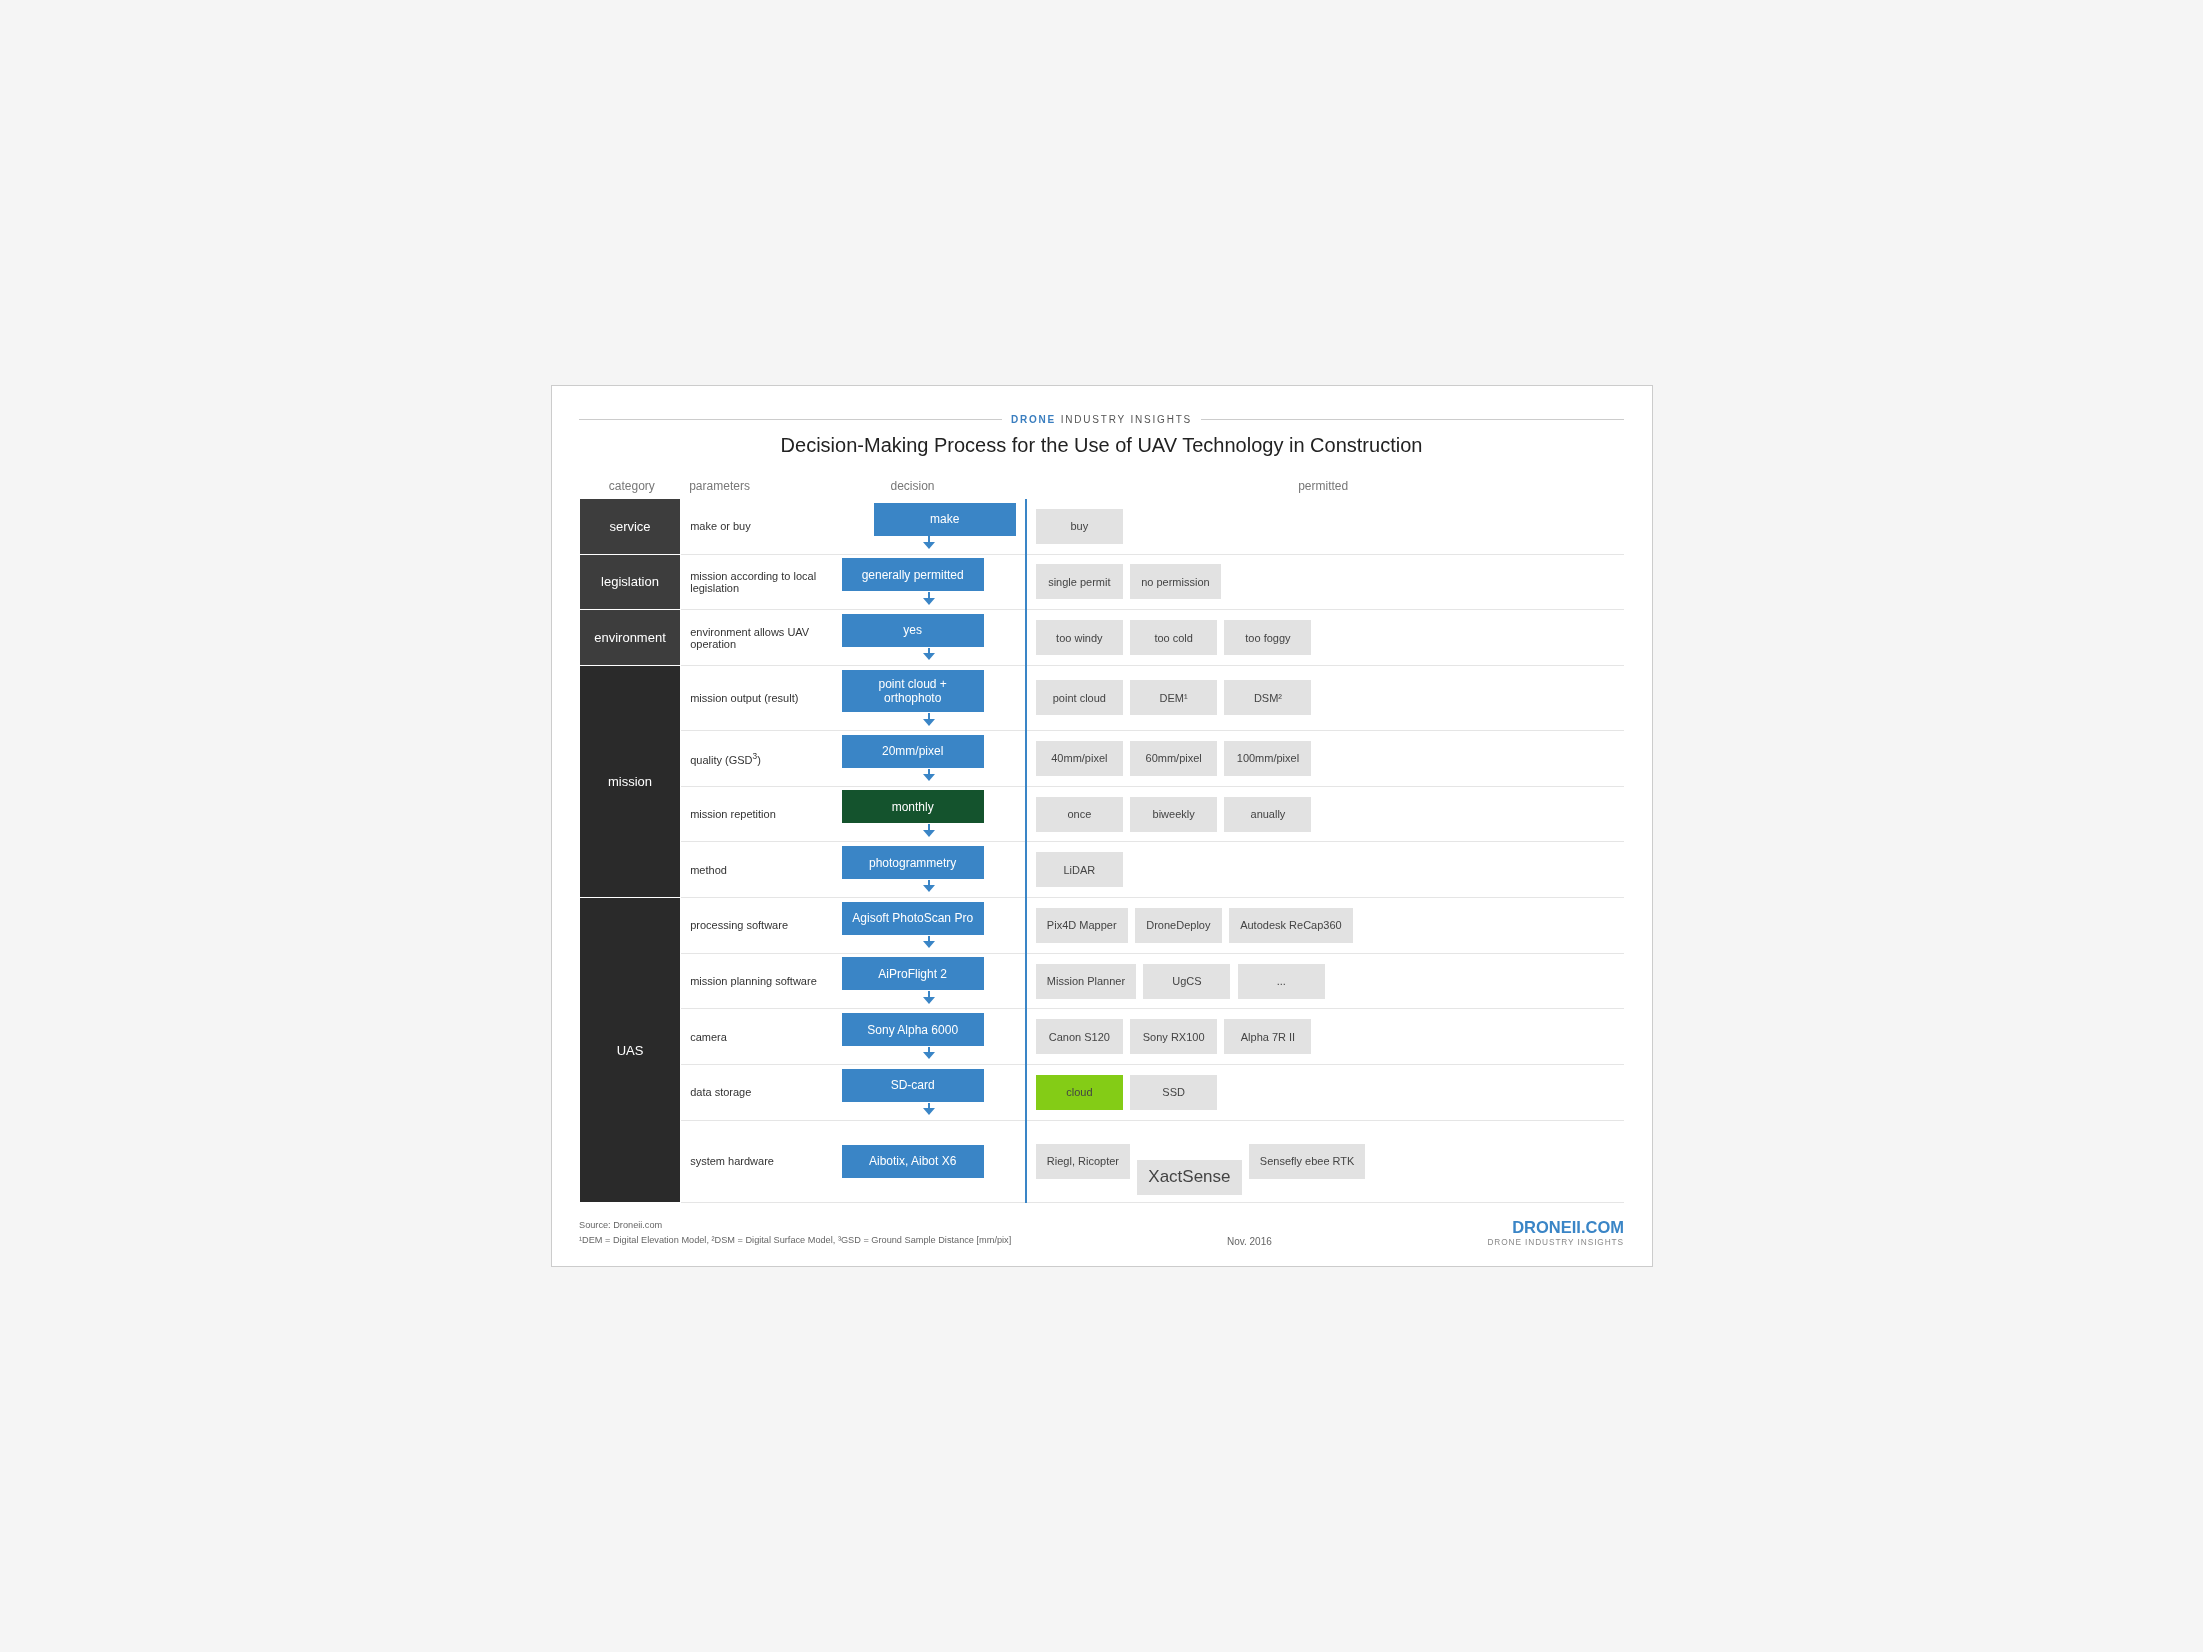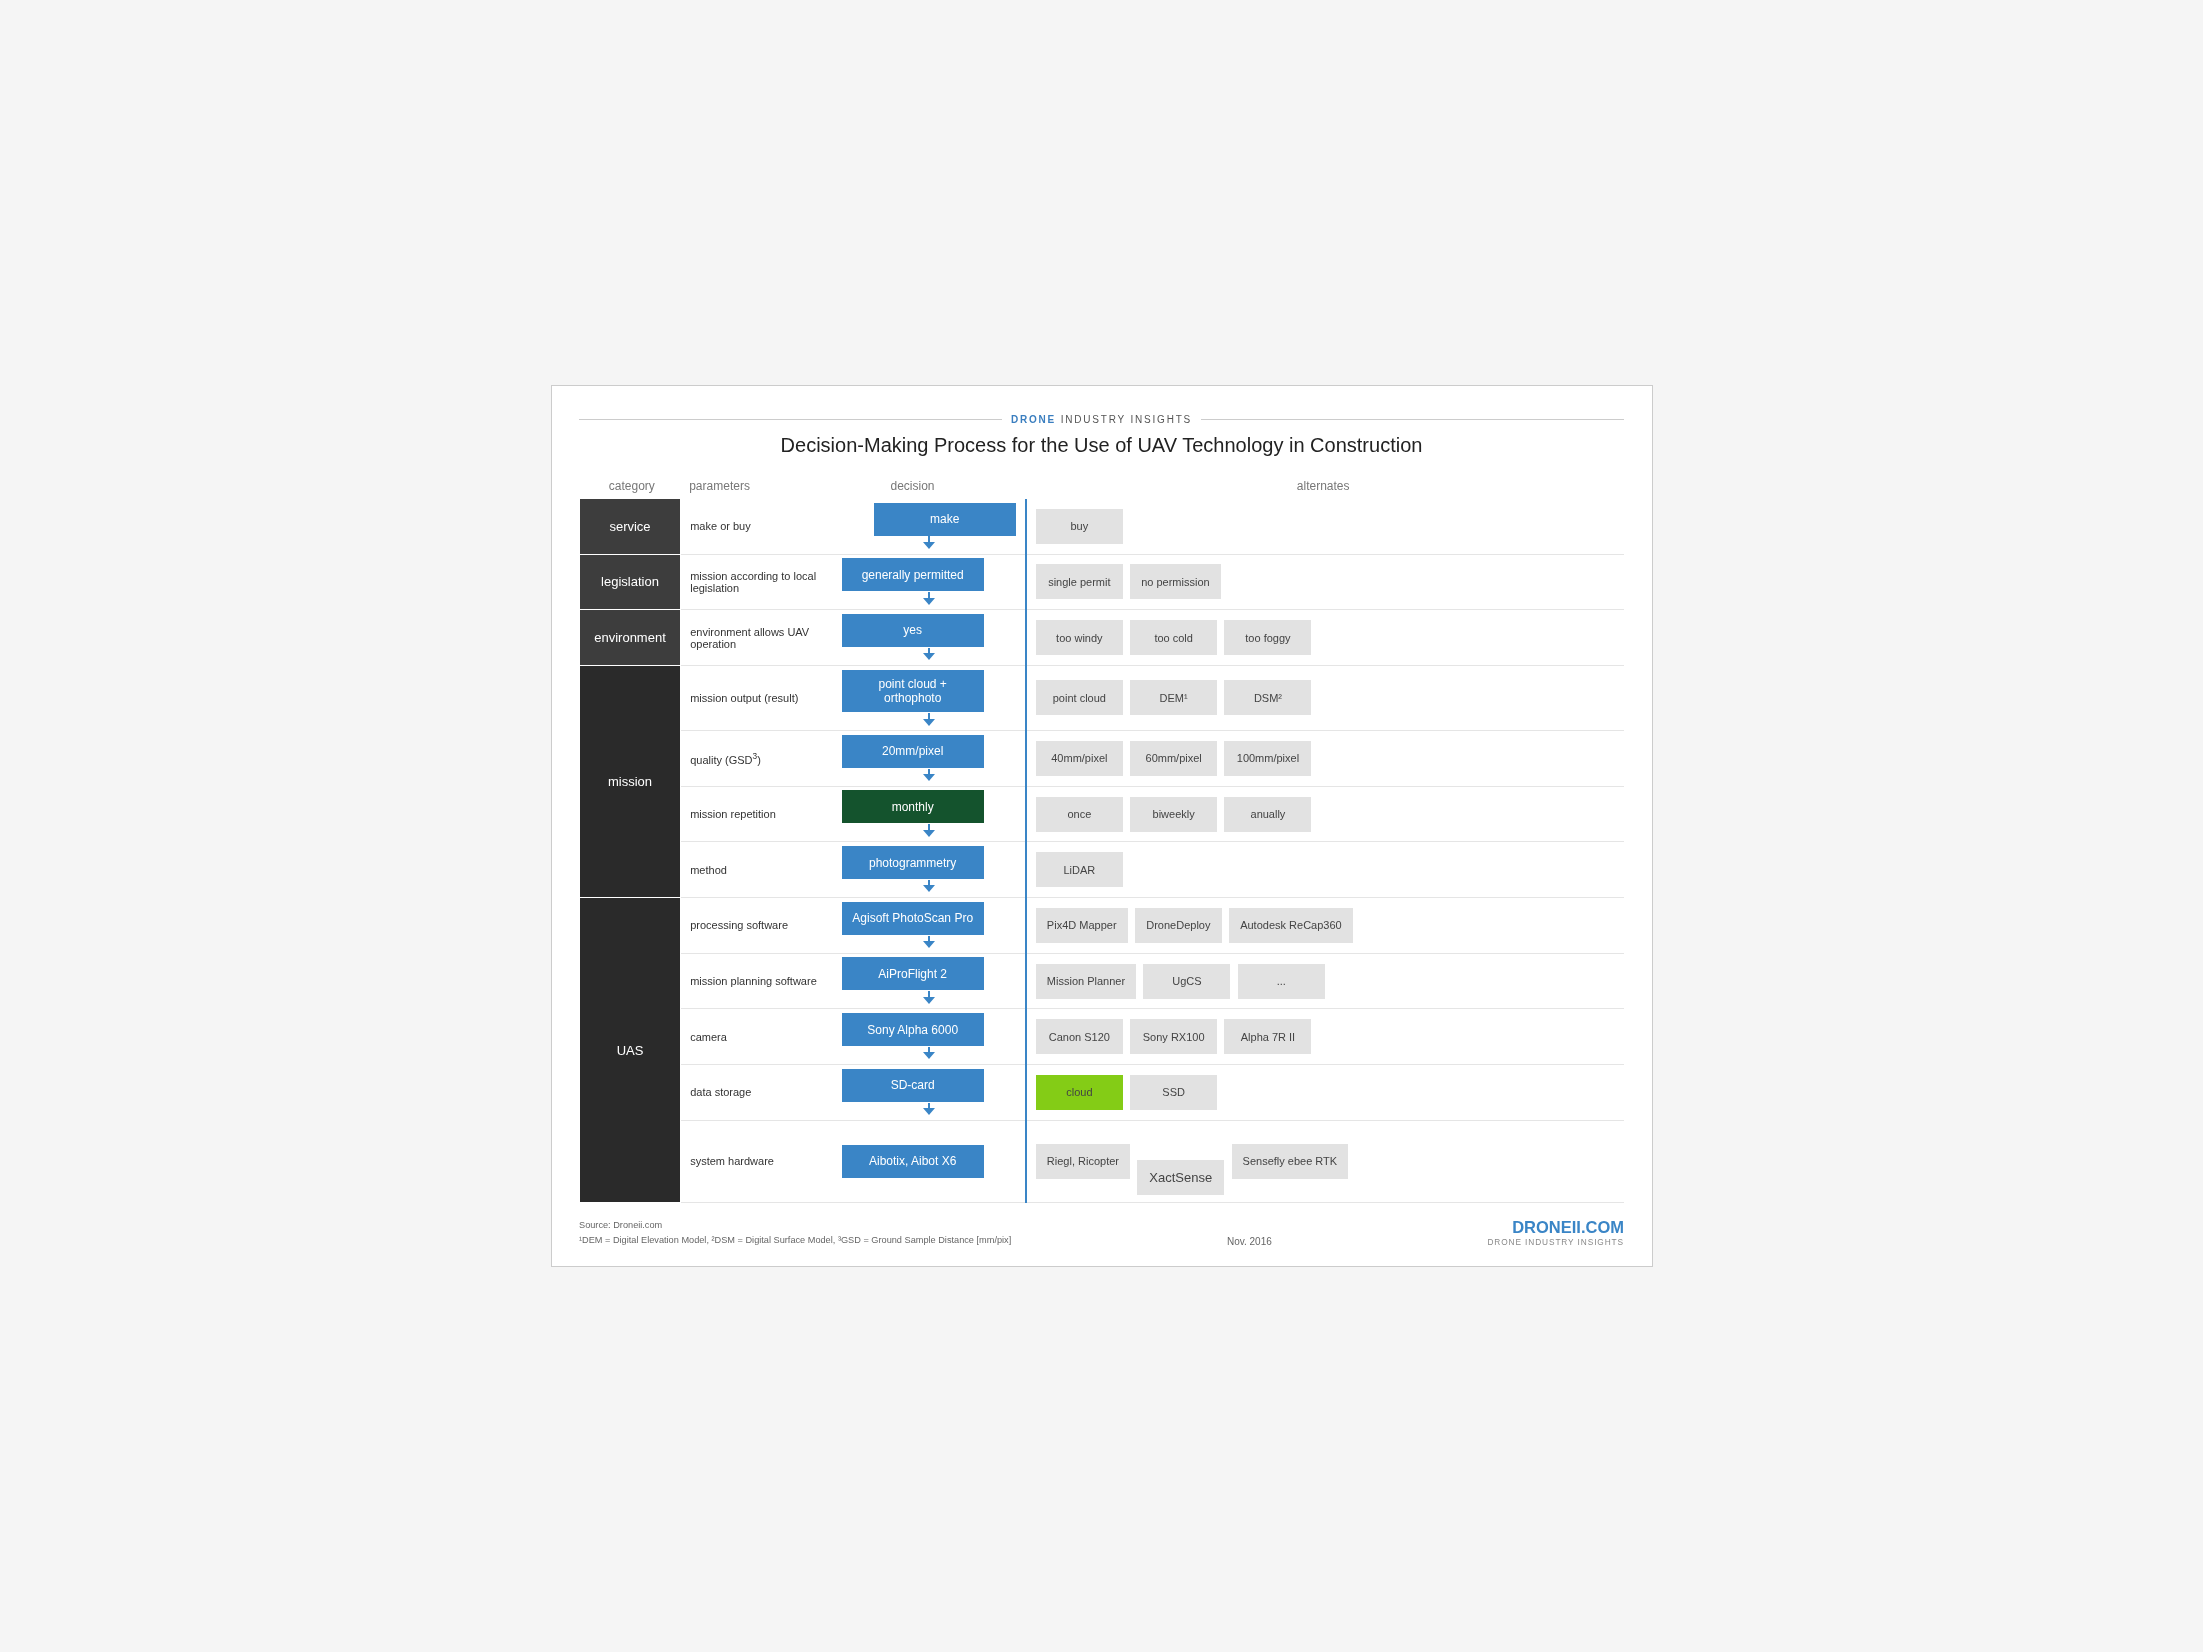--- a/index.html
+++ b/index.html
@@ -68,21 +68,21 @@
 
   <div class="main-title">Decision-Making Process for the Use of UAV Technology in Construction</div>
 
   <div style="position:relative;">
 
     <div style="display:grid; grid-template-columns:101px 152px 161px 1.8px 1fr; margin-bottom:5.5px;">
       <div style="text-align:center;font-size:12px;color:#777;padding-left:4.6px;">category</div>
       <div style="text-align:left;font-size:12px;color:#777;padding-left:9.2px;">parameters</div>
       <div style="text-align:center;font-size:12px;color:#777;">decision</div>
       <div></div>
-      <div style="text-align:center;font-size:12px;color:#777;padding-left:27.5px;">alternates</div>
+      <div style="text-align:center;font-size:12px;color:#777;padding-left:27.5px;">permitted</div>
     </div>
 
     <table style="width:100%;border-collapse:collapse;">
       <colgroup>
         <col style="width:101px">
         <col style="width:152px">
         <col style="width:161px">
         <col style="width:1.8px">
         <col>
       </colgroup>
@@ -286,21 +286,21 @@
           </tr>
           <tr>
             <td style="vertical-align: middle; font-size: 11px; color: rgb(51, 51, 51); padding: 7.3px 9.2px; border-bottom: 0.9px solid rgb(229, 229, 229); width: 152px;">system hardware</td>
             <td style="vertical-align: middle; text-align: center; padding: 3.7px 9.2px; border-bottom: 0.9px solid rgb(229, 229, 229); width: 161px;">
               <div style="background:#3a85c6;color:#fff;font-size:12px;padding:7.3px 9.2px;display:inline-block;width:142px;text-align:center;min-height:33px;display:flex;align-items:center;justify-content:center;">Aibotix, Aibot X6</div>
             </td>
             <td style="background: rgb(58, 133, 198); width: 1.8px; padding: 0px; border: none;"></td>
             <td style="vertical-align: middle; padding: 7.3px 9.2px; border-bottom: 0.9px solid rgb(229, 229, 229);">
               <div style="display:flex;gap:7.3px;flex-wrap:nowrap;align-items:center;">
                 <div style="background:#e2e2e2;color:#444;font-size:11px;padding:6.4px 11px;text-align:center;min-width:87px;min-height:35px;display:flex;align-items:center;justify-content:center;">Riegl, Ricopter</div>
-                <div style="background:#e2e2e2;color:#444;font-size:13px;padding:6.4px 11px;min-width:87px;min-height:35px;display:flex;align-items:center;justify-content:center;margin-top:32px;">XactSense</div>
+                <div style="background:#e2e2e2;color:#444;font-size:17px;padding:6.4px 11px;min-width:87px;min-height:35px;display:flex;align-items:center;justify-content:center;margin-top:32px;">XactSense</div>
                 <div style="background:#e2e2e2;color:#444;font-size:11px;padding:6.4px 11px;text-align:center;min-width:87px;min-height:35px;display:flex;align-items:center;justify-content:center;">Sensefly ebee RTK</div>
               </div>
             </td>
           </tr>
         </tbody>
     </table>
 
     <div style="position:absolute;right:-11px;top:0;bottom:0;width:16.5px;overflow:hidden;pointer-events:none;">
       
     </div>

